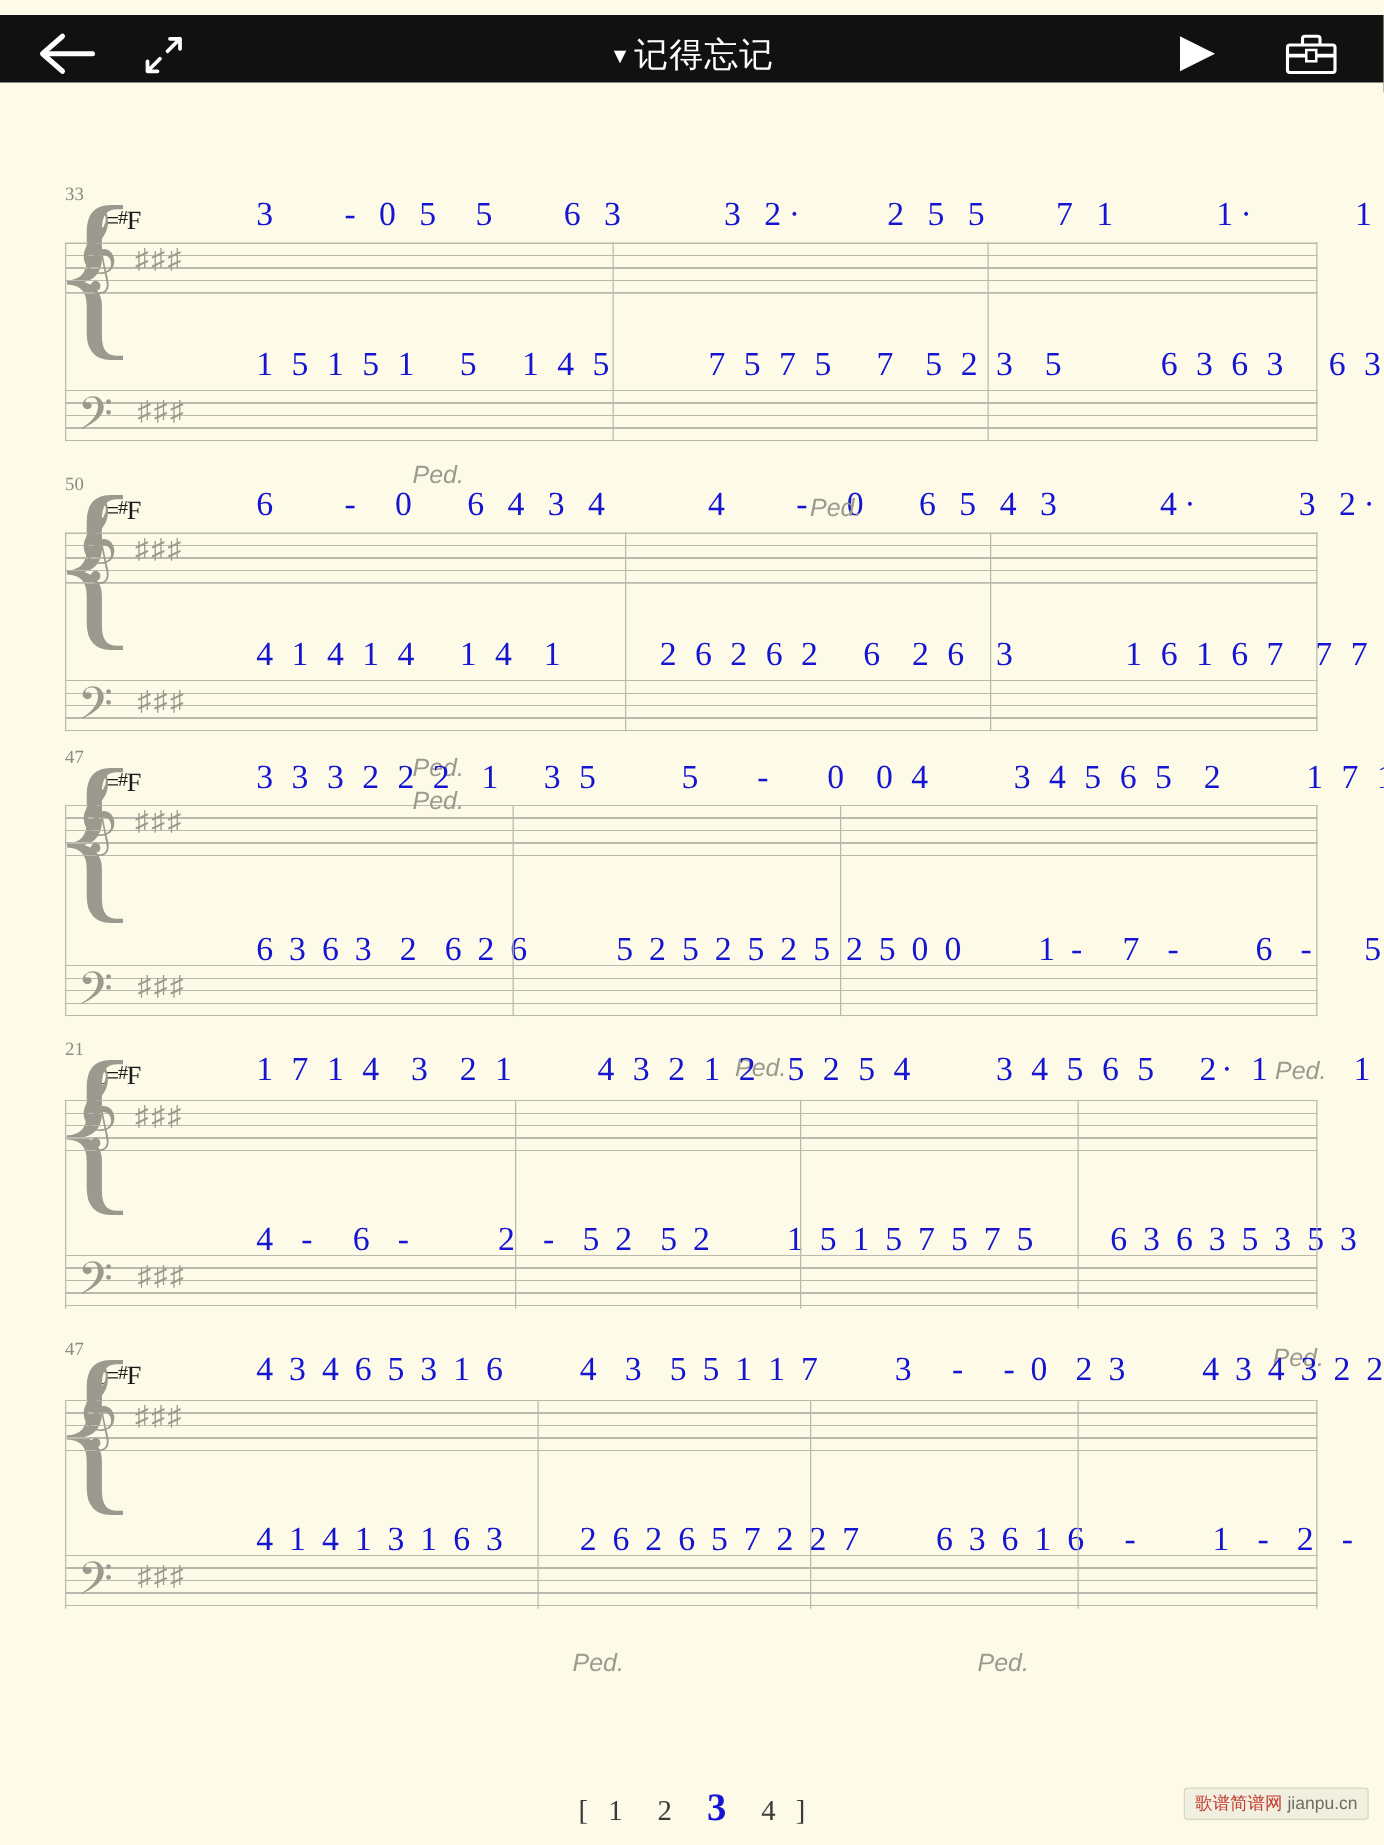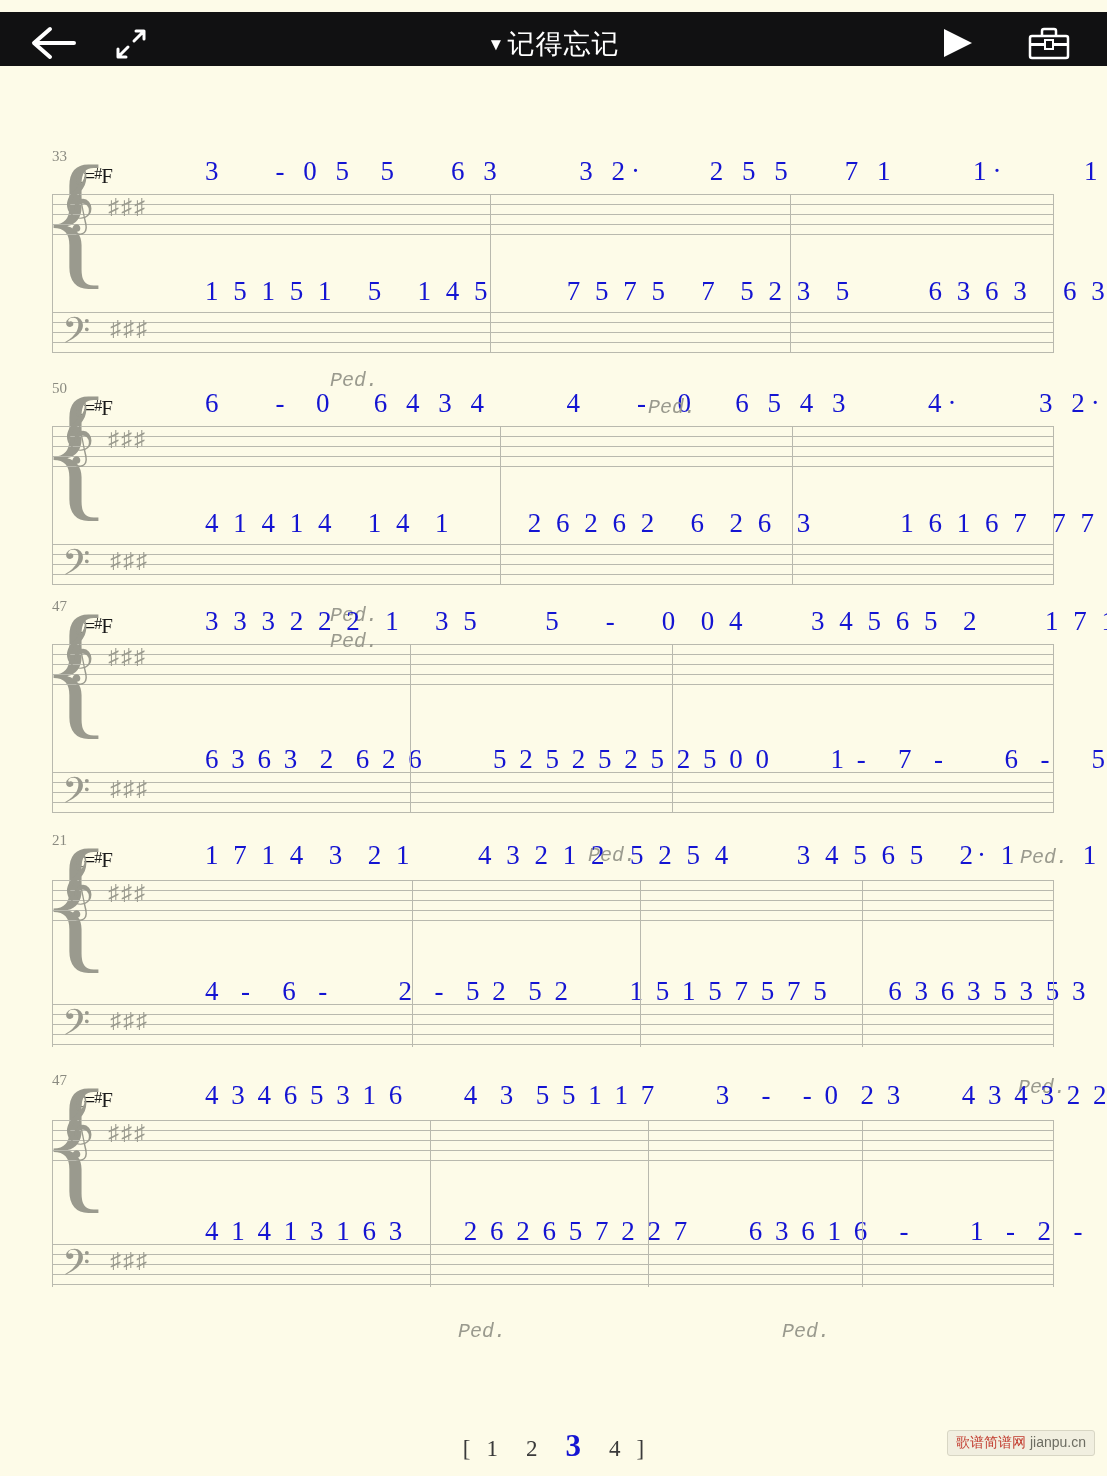--- a/index.html
+++ b/index.html
@@ -143,21 +143,21 @@
     position: absolute;
     color: #1414d2;
     font-family: "Liberation Serif", serif;
     font-size: 27px;
     white-space: pre;
     letter-spacing: 0px;
   }
   .numrow.bass { color: #1414d2; }
   .ped {
     position: absolute;
-    font-family: Liberation Mono, monospace;
+    font-family: Liberation Sans, sans-serif;
     font-size: 20px;
     color: #9a9a8e;
     font-style: italic;
   }
 
   
   #footer {
     position: absolute;
     left: 0; top: 1424px;
     width: 1107px; height: 52px;

